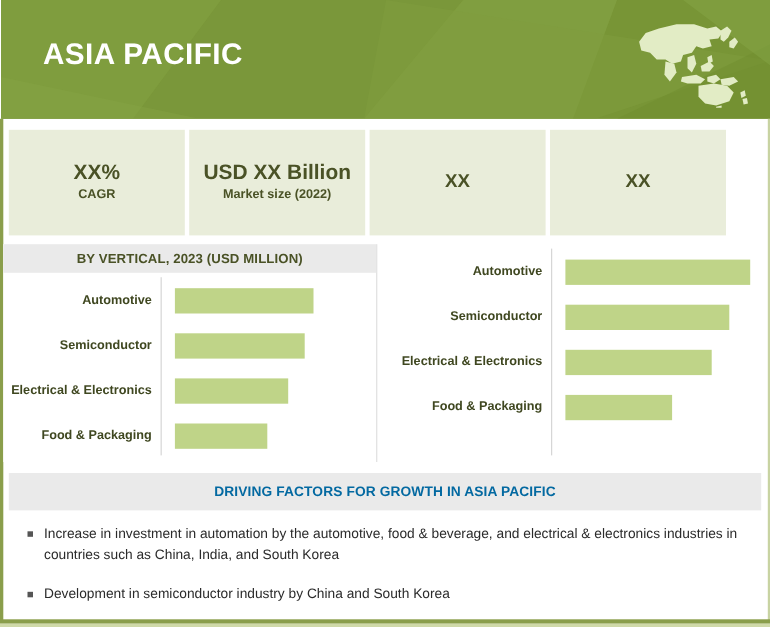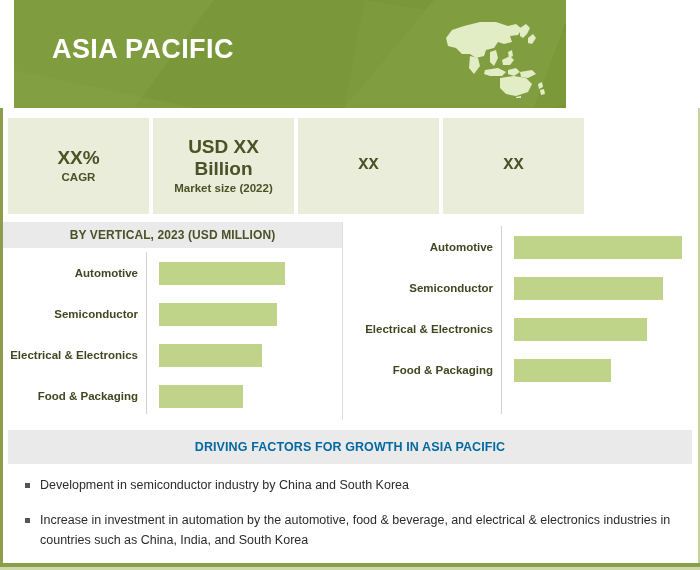--- a/index.html
+++ b/index.html
@@ -44,22 +44,22 @@
   .frame-right {
     position: absolute;
     right: 0; top: 108px;
     width: 2px; height: 456px;
     background: #c8d3a2;
   }
 
   
   .header {
     position: absolute;
-    left: 14px; top: 0;
-    width: 552px; height: 108px;
+    left: 1px; top: 0;
+    width: 700px; height: 108px;
     background: #7d9a3c;
     overflow: hidden;
   }
   .header svg.facets {
     position: absolute;
     left: 0; top: 0;
     width: 700px; height: 108px;
     display: block;
   }
   .header-title {
@@ -80,21 +80,21 @@
     top: 12px;
     width: 120px;
     height: 86px;
     z-index: 3;
   }
 
   
   .stats-row {
     position: absolute;
     left: 8px; top: 118px;
-    width: 576px;
+    width: 652px;
     height: 96px;
     display: flex;
     gap: 4px;
   }
   .stat-box {
     flex: 1 1 0;
     background: #e9edda;
     display: flex;
     flex-direction: column;
     align-items: center;
@@ -105,21 +105,20 @@
   }
   .stat-value {
     color: #4a5226;
     font-weight: bold;
     font-size: 19px;
     line-height: 1.12;
     margin-bottom: 2px;
   }
   .stat-value.small {
     font-size: 17px;
-    font-family: Liberation Mono, monospace;
   }
   .stat-label {
     color: #4a5226;
     font-weight: bold;
     font-size: 11.5px;
     line-height: 1.28;
   }
 
   
   .charts-wrap {
@@ -384,21 +383,21 @@
       </div>
     </div>
 
   </div>
 
   <div class="drivers-head">DRIVING FACTORS FOR GROWTH IN ASIA PACIFIC</div>
 
   <div class="drivers-body">
     <div class="driver-item">
       <span class="driver-bullet"></span>
-      <span>Development in semiconductor industry by China and South Korea</span>
+      <span>Increase in investment in automation by the automotive, food &amp; beverage, and electrical &amp; electronics industries in countries such as China, India, and South Korea</span>
     </div>
     <div class="driver-item">
       <span class="driver-bullet"></span>
-      <span>Increase in investment in automation by the automotive, food &amp; beverage, and electrical &amp; electronics industries in countries such as China, India, and South Korea</span>
+      <span>Development in semiconductor industry by China and South Korea</span>
     </div>
   </div>
 
 </div>
 
 </body></html>

